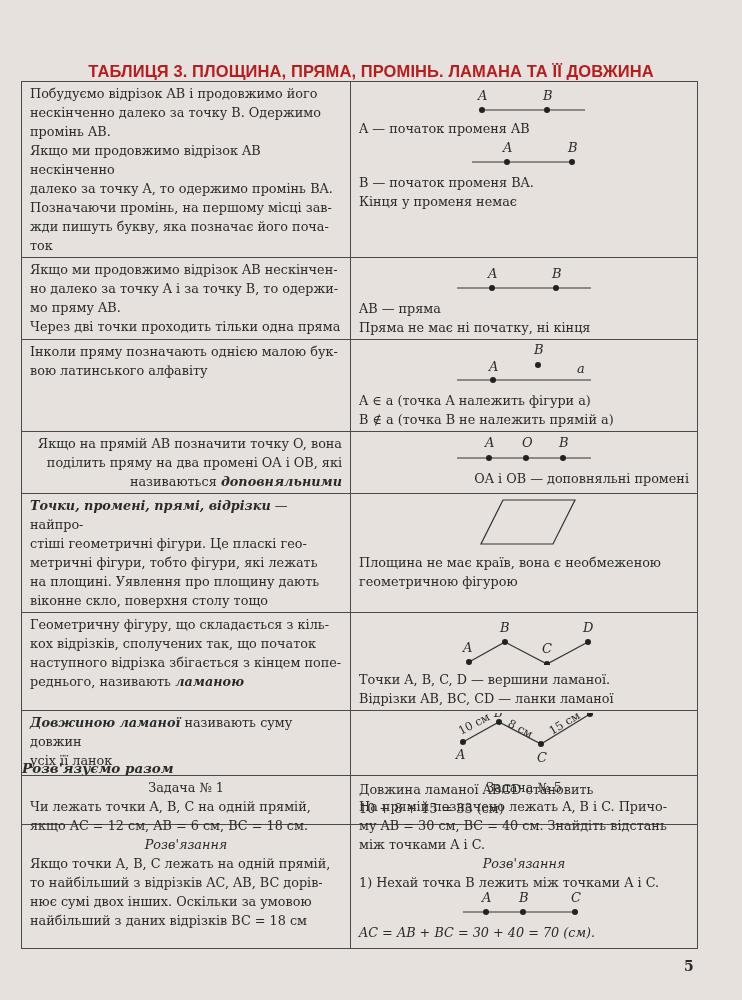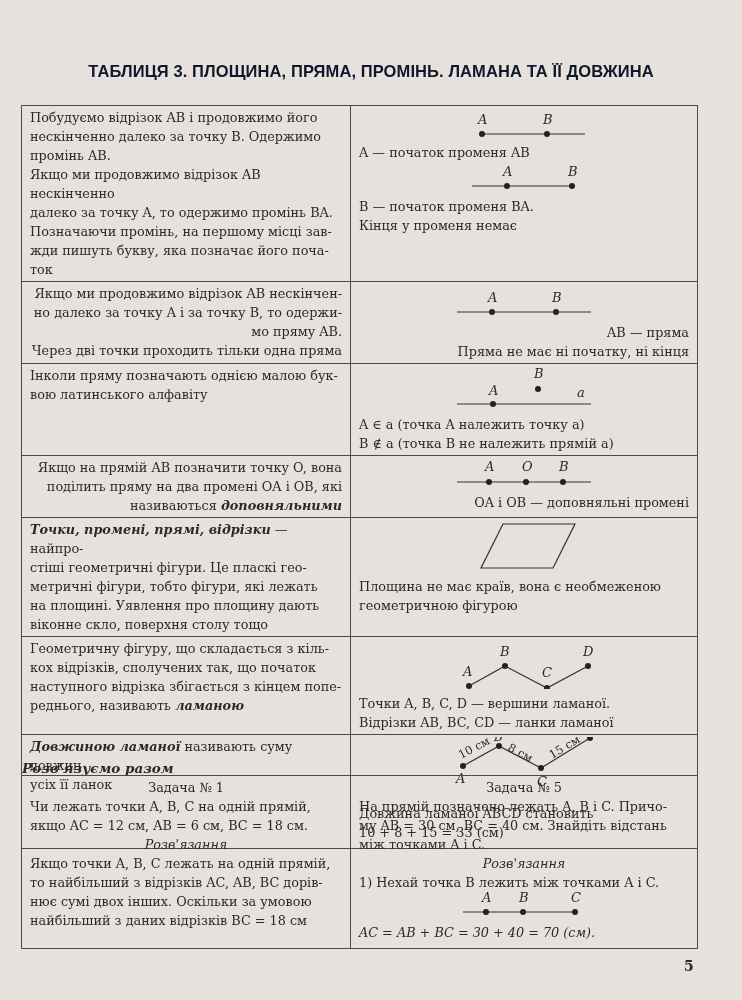--- a/index.html
+++ b/index.html
@@ -8,24 +8,24 @@
     background:#e6e1dc;
     font-family:"DejaVu Serif", "Liberation Serif", serif;
     color:#2a2a2a;
     position:relative;
   }
   .title {
     position:absolute; left:0; width:742px; top:62px;
     text-align:center;
     font-family:"Liberation Sans", sans-serif;
     font-weight:bold; font-size:16.5px; letter-spacing:0.1px;
-    color:#0f172a;
+    color:#b91c1c;
   }
   table.grid {
-    position:absolute; left:21px; top:105px; width:677px;
+    position:absolute; left:21px; top:81px; width:677px;
     border-collapse:collapse;
     font-size:12.8px; line-height:19px;
   }
   table.grid td {
     border:1.4px solid #4a4a4a;
     vertical-align:top;
     padding:2px 8px 2px 8px;
   }
   td.l { width:322px; }
   td.r { padding-left:6px; }
@@ -83,21 +83,21 @@
         <circle cx="148" cy="24" r="3" fill="#222"></circle>
         <circle cx="213" cy="24" r="3" fill="#222"></circle>
         <text x="144" y="14">A</text>
         <text x="209" y="14">B</text>
       </svg>
       <div>B — початок променя BA.</div>
       <div>Кінця у променя немає</div>
     </td>
   </tr>
 
-  <tr style="height:79px;text-align:right;">
+  <tr style="height:79px;">
     <td class="l">
       <div>Якщо ми продовжимо відрізок AB нескінчен-</div>
       <div>но далеко за точку A і за точку B, то одержи-</div>
       <div>мо пряму AB.</div>
       <div>Через дві точки проходить тільки одна пряма</div>
     </td>
     <td class="r">
       <svg width="330" height="34">
         <line x1="98" y1="28" x2="232" y2="28" stroke="#333" stroke-width="1.2"></line>
         <circle cx="133" cy="28" r="3" fill="#222"></circle>
@@ -117,21 +117,21 @@
     </td>
     <td class="r">
       <svg width="330" height="44">
         <line x1="98" y1="38" x2="232" y2="38" stroke="#333" stroke-width="1.2"></line>
         <circle cx="134" cy="38" r="3" fill="#222"></circle>
         <circle cx="179" cy="23" r="3" fill="#222"></circle>
         <text x="130" y="29">A</text>
         <text x="175" y="12">B</text>
         <text x="218" y="31">a</text>
       </svg>
-      <div>A ∈ a  (точка A належить точку a)</div>
+      <div>A ∈ a  (точка A належить фігури a)</div>
       <div>B ∉ a  (точка B не належить прямій a)</div>
     </td>
   </tr>
 
   <tr style="height:56px;text-align:right;">
     <td class="l">
       <div>Якщо на прямій AB позначити точку O, вона</div>
       <div>поділить пряму на два промені OA і OB, які</div>
       <div><span>називаються</span> <b class="bi">доповняльними</b></div>
     </td>

